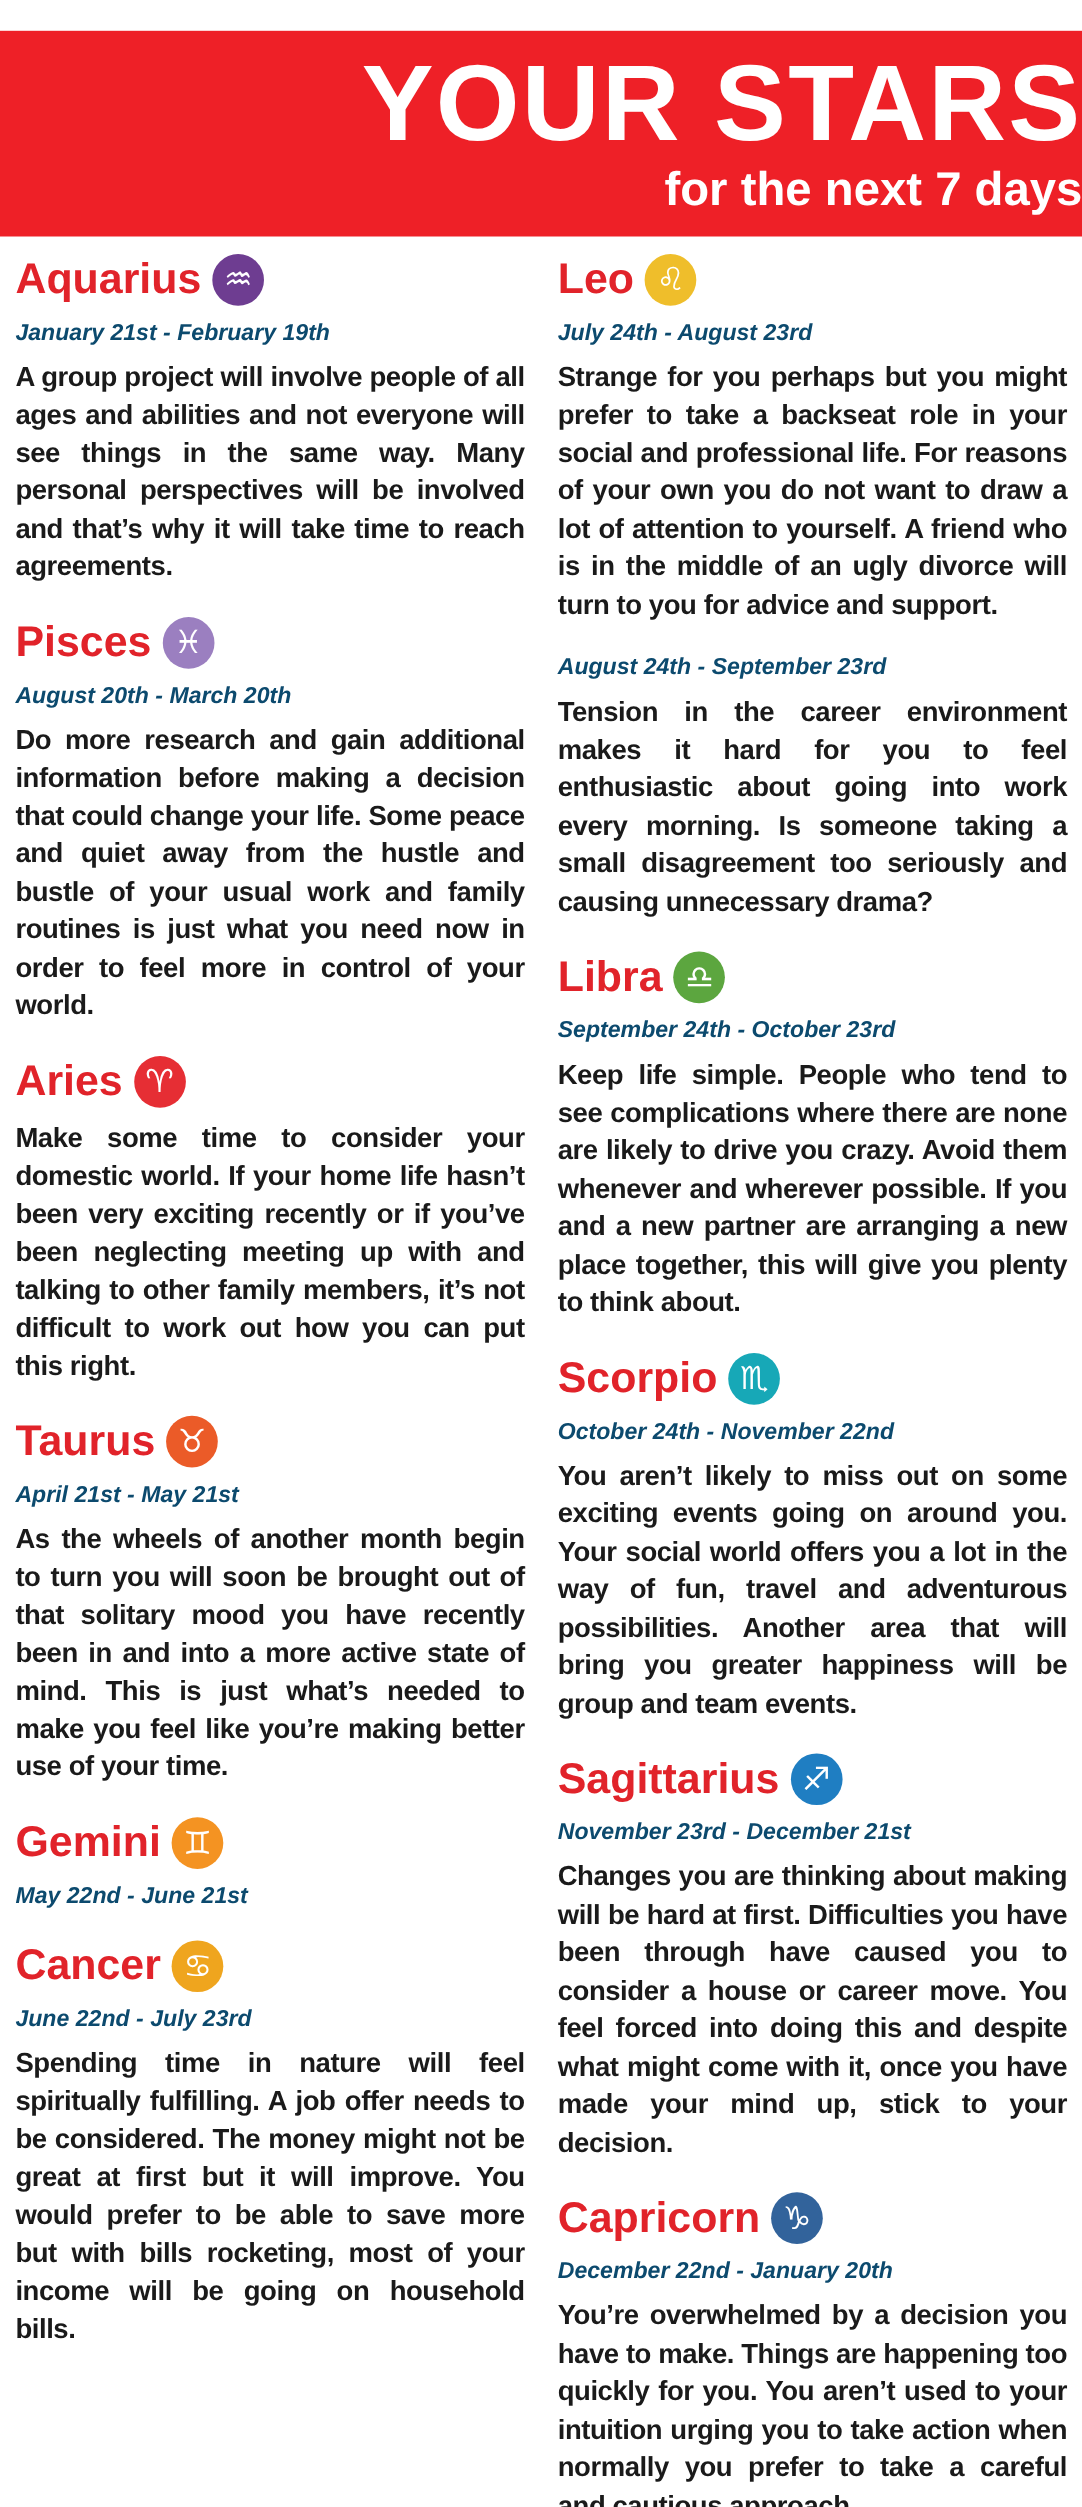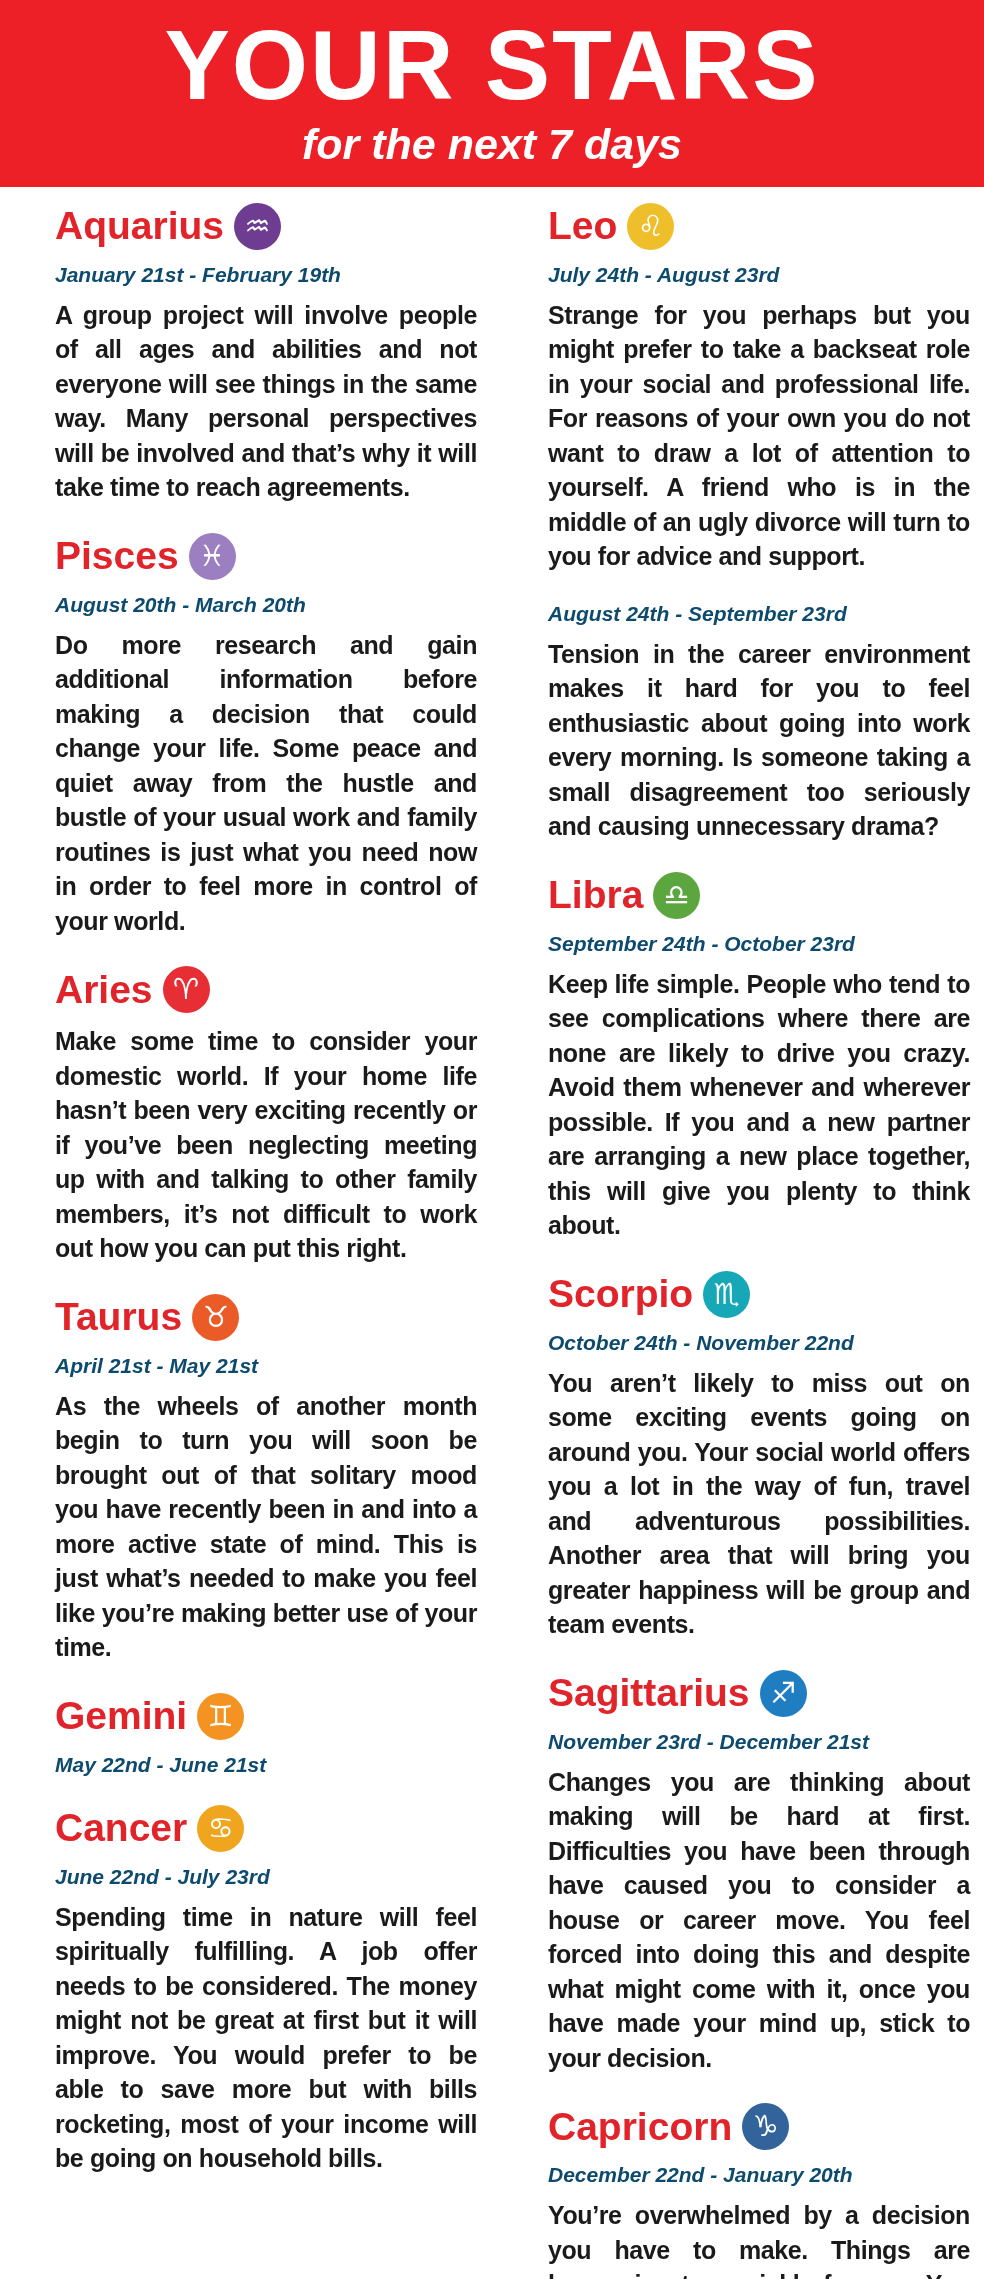--- a/index.html
+++ b/index.html
@@ -9,50 +9,49 @@
   }
   *{box-sizing:border-box;}
   html,body{margin:0;padding:0;}
   body{
     width:984px;
     background:#ffffff;
     font-family:"Liberation Sans", sans-serif;
   }
   .banner{
     background:var(--banner-red);
-    text-align:center;
+    text-align:right;
     padding:16px 0 18px;
+    margin-top:28px;
   }
   .banner-title{
     color:#ffffff;
     font-size:98px;
     font-weight:bold;
     line-height:1.02;
     letter-spacing:2px;
     margin:0;
   }
   .banner-subtitle{
     color:#ffffff;
     font-size:43px;
     font-weight:bold;
-    font-style:italic;
     margin-top:4px;
   }
   .columns{
     display:flex;
     gap:30px;
     padding:16px 14px 26px;
   }
   .col{
     flex:1;
     min-width:0;
   }
   .sign-block{
     margin-bottom:28px;
-    margin-left:41px;
   }
   .sign-heading{
     display:flex;
     align-items:center;
     gap:10px;
   }
   .sign-name{
     color:var(--heading-red);
     font-size:39px;
     font-weight:bold;

